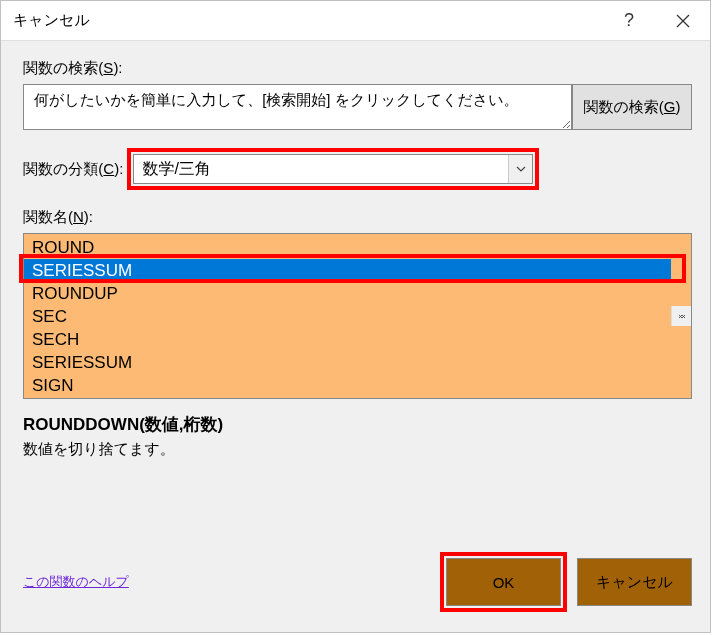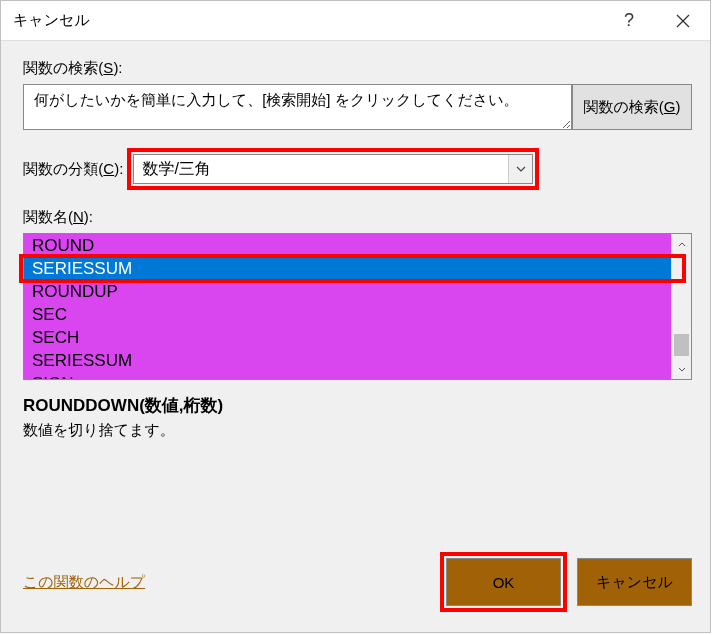--- a/index.html
+++ b/index.html
@@ -100,25 +100,26 @@
       position: absolute;
       top: 21px;
       left: -4px;
       right: 6px;
       height: 29px;
       border: 4px solid #ff0000;
       pointer-events: none;
       z-index: 5;
     }
     .listbox {
-      height: 147px;
-      border: 1px solid #888;
-      background: #d946ef;
+      height: 166px;
+      border: 1px solid #888;
+      background: #fdba74;
       display: flex;
       overflow: hidden;
+      align-items: center;
     }
     .list-items { flex: 1; }
     .list-item {
       font-size: 17px;
       padding: 0px 8px;
       height: 23px;
       line-height: 23px;
       cursor: pointer;
     }
     .list-item.selected {
@@ -150,23 +151,23 @@
     .scroll-down { position: absolute; bottom: 0; left: 0; right: 0; }
     .syntax { font-size: 17px; margin-bottom: 4px; font-weight: bold; }
     .desc { font-size: 15px; }
     .footer {
       margin-top: auto;
       display: flex;
       align-items: center;
       gap: 14px;
     }
     .help-link {
-      color: #a16207;
+      color: #6d28d9;
       text-decoration: underline;
-      font-size: 15px;
+      font-size: 13px;
       cursor: pointer;
     }
     .footer-btns { margin-left: auto; display: flex; gap: 10px; align-items: center; }
     .ok-hl { border: 4px solid #ff0000; padding: 2px; }
     .dlg-btn {
       width: 115px;
       height: 48px;
       border: 1px solid #888;
       background: #a16207;
       font-size: 15px;

